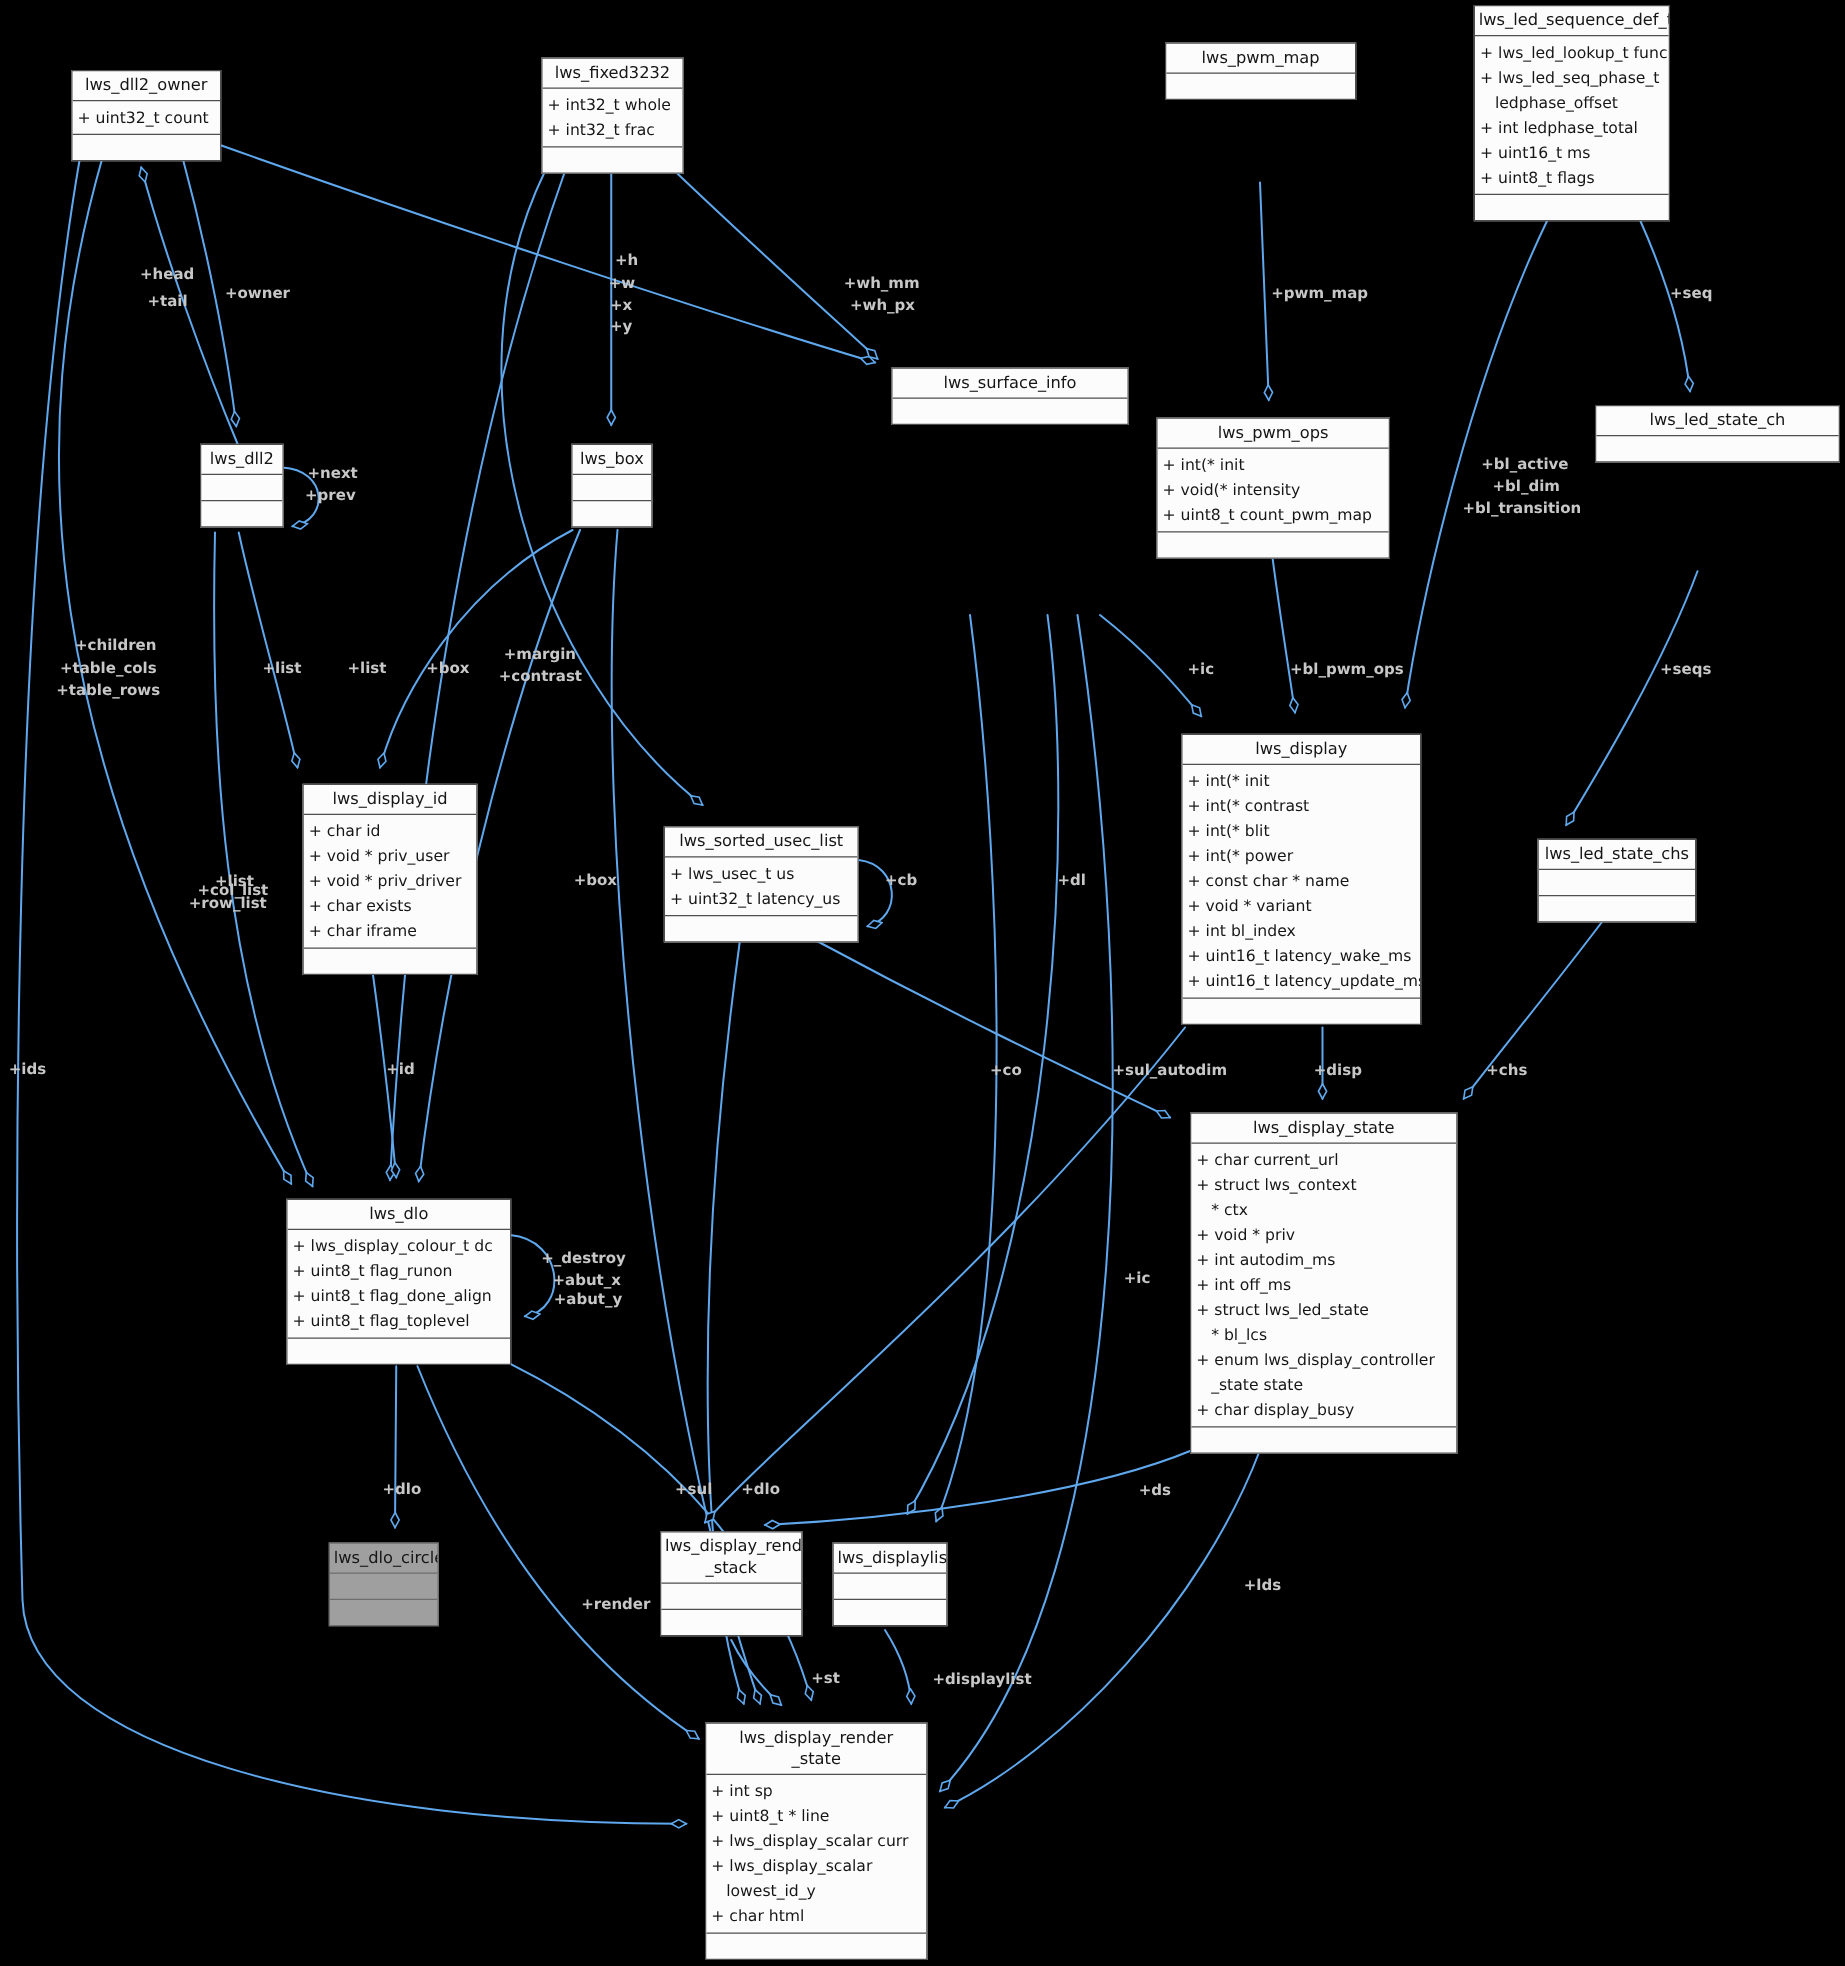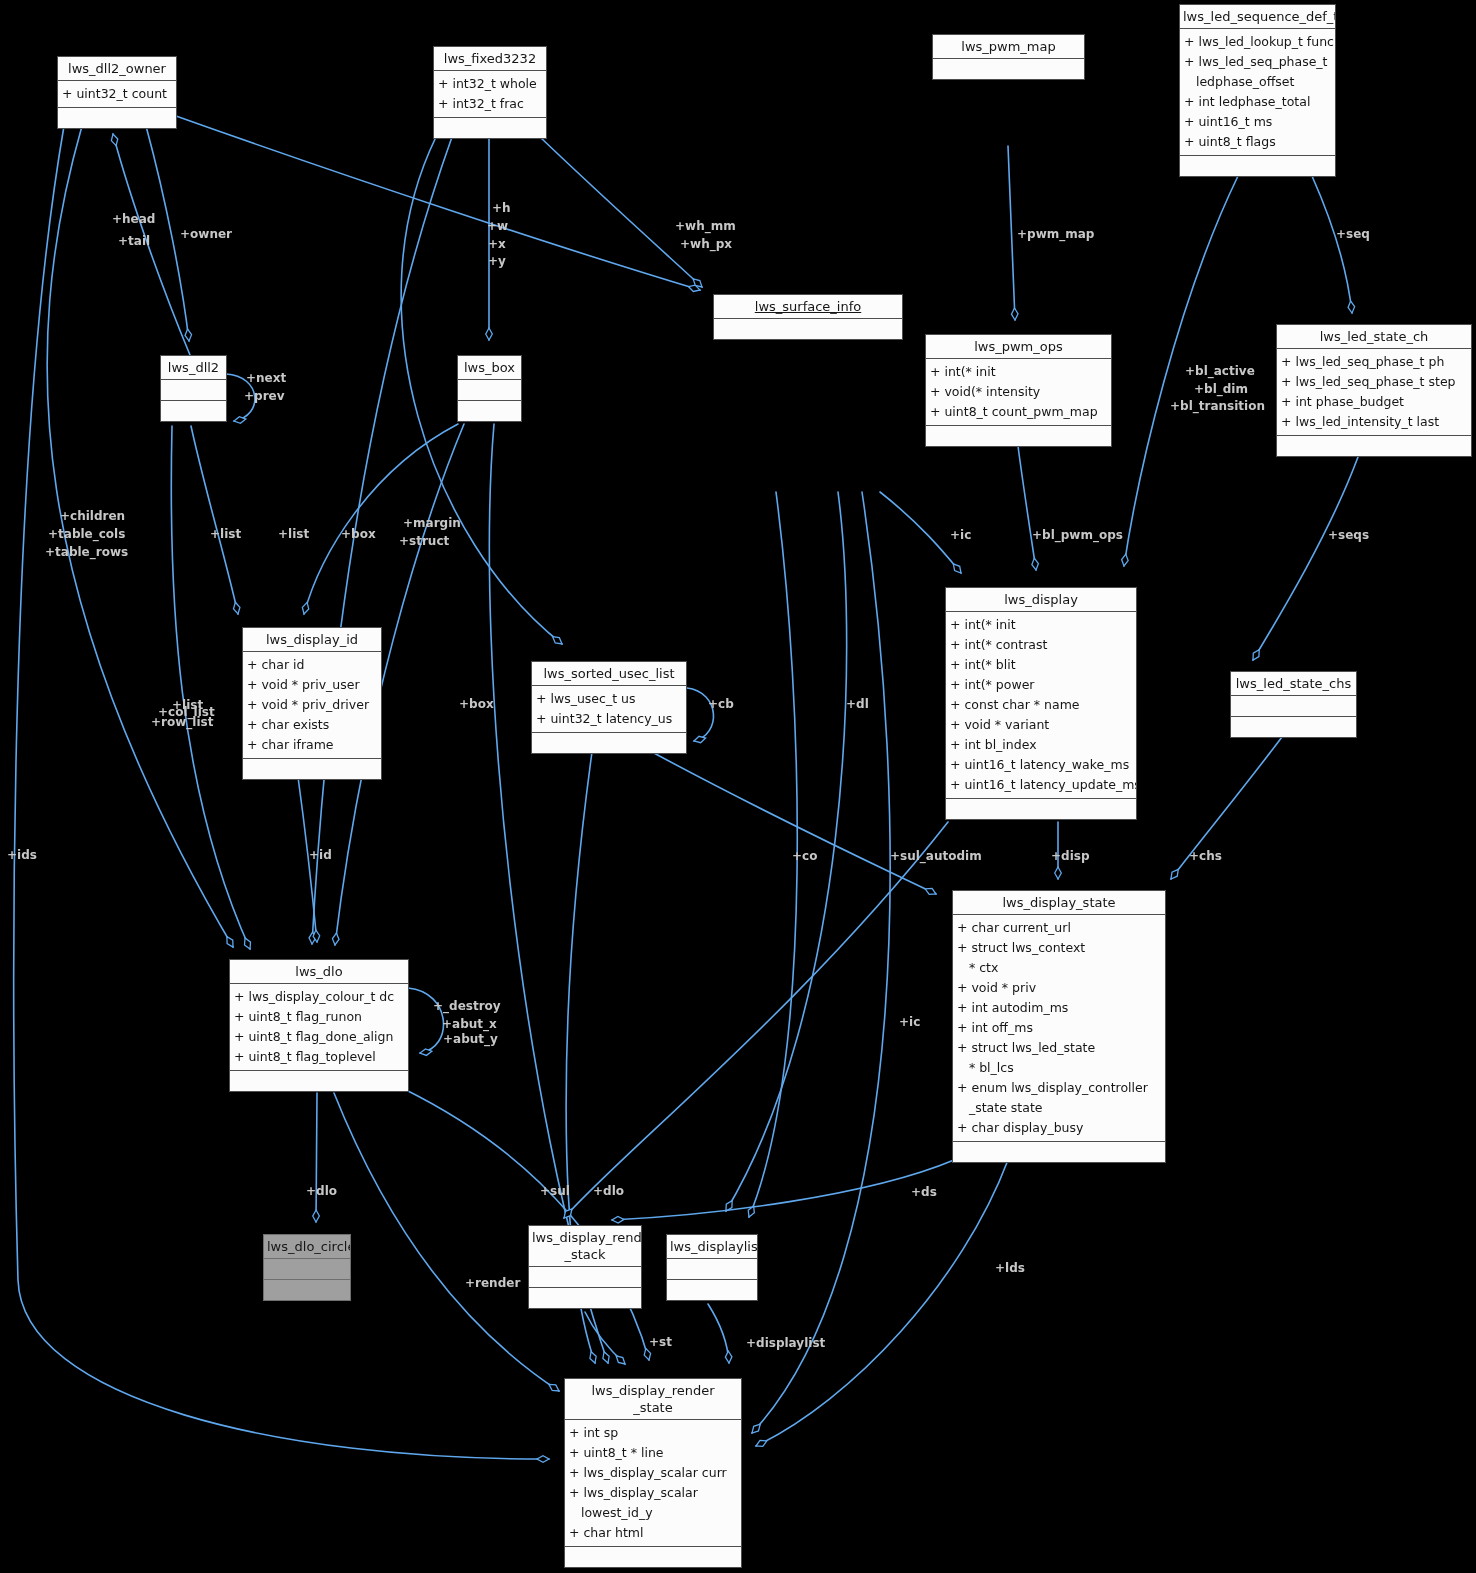--- a/index.html
+++ b/index.html
@@ -88,37 +88,33 @@
       <div class="node" style="left: 1179px; top: 4px; width: 157px;">
         <div class="title">lws_led_sequence_def_t</div>
         <div class="attrs">+ lws_led_lookup_t func
 + lws_led_seq_phase_t
    ledphase_offset
 + int ledphase_total
 + uint16_t ms
 + uint8_t flags</div>
         <div class="comp"></div>
       </div>
-      <div class="node" style="left: 713px; top: 294px; width: 190px; text-decoration: underline;">
+      <div class="node" style="left: 713px; top: 294px; width: 190px;">
         <div class="title">lws_surface_info</div>
         <div class="comp"></div>
       </div>
       <div class="node" style="left: 925px; top: 334px; width: 187px;">
         <div class="title">lws_pwm_ops</div>
         <div class="attrs">+ int(* init
 + void(* intensity
 + uint8_t count_pwm_map</div>
         <div class="comp"></div>
       </div>
       <div class="node" style="left: 1276px; top: 324px; width: 196px;">
         <div class="title">lws_led_state_ch</div>
-        <div class="attrs">+ lws_led_seq_phase_t ph
-+ lws_led_seq_phase_t step
-+ int phase_budget
-+ lws_led_intensity_t last</div>
         <div class="comp"></div>
       </div>
       <div class="node" style="left: 160px; top: 355px; width: 67px;">
         <div class="title">lws_dll2</div>
         <div class="comp"></div>
         <div class="comp"></div>
       </div>
       <div class="node" style="left: 457px; top: 355px; width: 65px;">
         <div class="title">lws_box</div>
         <div class="comp"></div>
@@ -220,21 +216,21 @@
       <div class="elabel" style="left: 210px; top: 527px;">+list</div>
       <div class="elabel" style="left: 278px; top: 527px;">+list</div>
       <div class="elabel" style="left: 341px; top: 527px;">+box</div>
       <div class="elabel" style="left: 492px; top: 201px;">+h</div>
       <div class="elabel" style="left: 487px; top: 219px;">+w</div>
       <div class="elabel" style="left: 488px; top: 237px;">+x</div>
       <div class="elabel" style="left: 488px; top: 254px;">+y</div>
       <div class="elabel" style="left: 675px; top: 219px;">+wh_mm</div>
       <div class="elabel" style="left: 680px; top: 237px;">+wh_px</div>
       <div class="elabel" style="left: 403px; top: 516px;">+margin</div>
-      <div class="elabel" style="left: 399px; top: 534px;">+struct</div>
+      <div class="elabel" style="left: 399px; top: 534px;">+contrast</div>
       <div class="elabel" style="left: 1017px; top: 227px;">+pwm_map</div>
       <div class="elabel" style="left: 1336px; top: 227px;">+seq</div>
       <div class="elabel" style="left: 1185px; top: 364px;">+bl_active</div>
       <div class="elabel" style="left: 1194px; top: 382px;">+bl_dim</div>
       <div class="elabel" style="left: 1170px; top: 399px;">+bl_transition</div>
       <div class="elabel" style="left: 950px; top: 528px;">+ic</div>
       <div class="elabel" style="left: 1032px; top: 528px;">+bl_pwm_ops</div>
       <div class="elabel" style="left: 1328px; top: 528px;">+seqs</div>
       <div class="elabel" style="left: 158px; top: 680px; margin-top: 25px;">+col_list</div>
       <div class="elabel" style="left: 172px; top: 698px;">+list</div>

